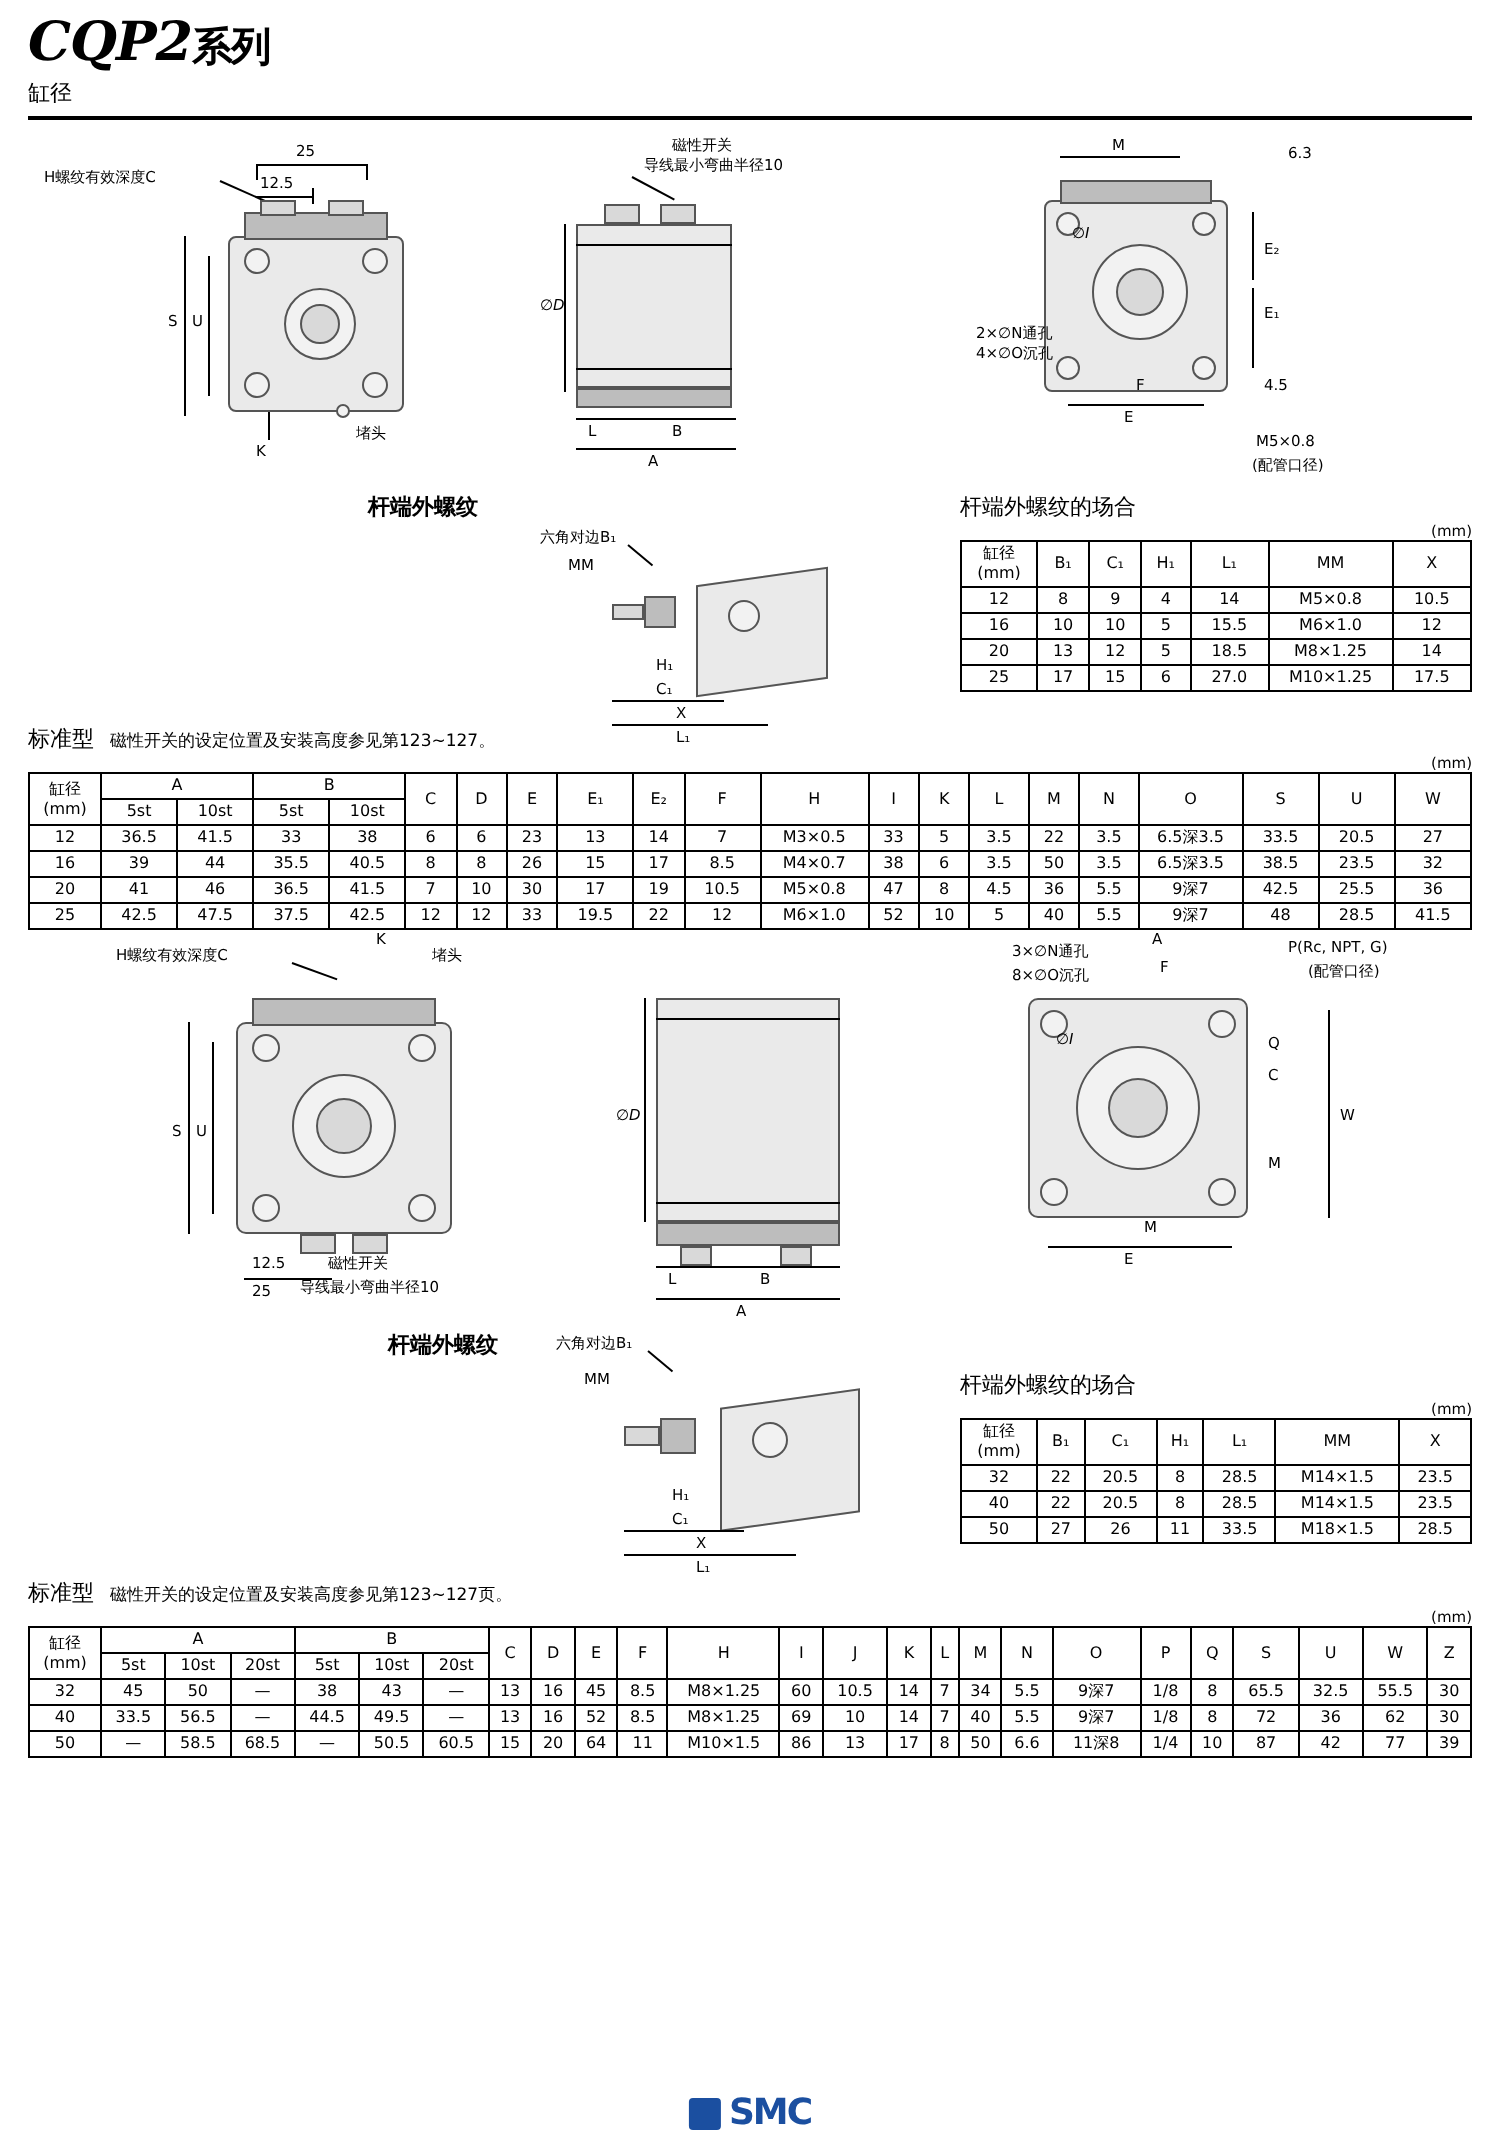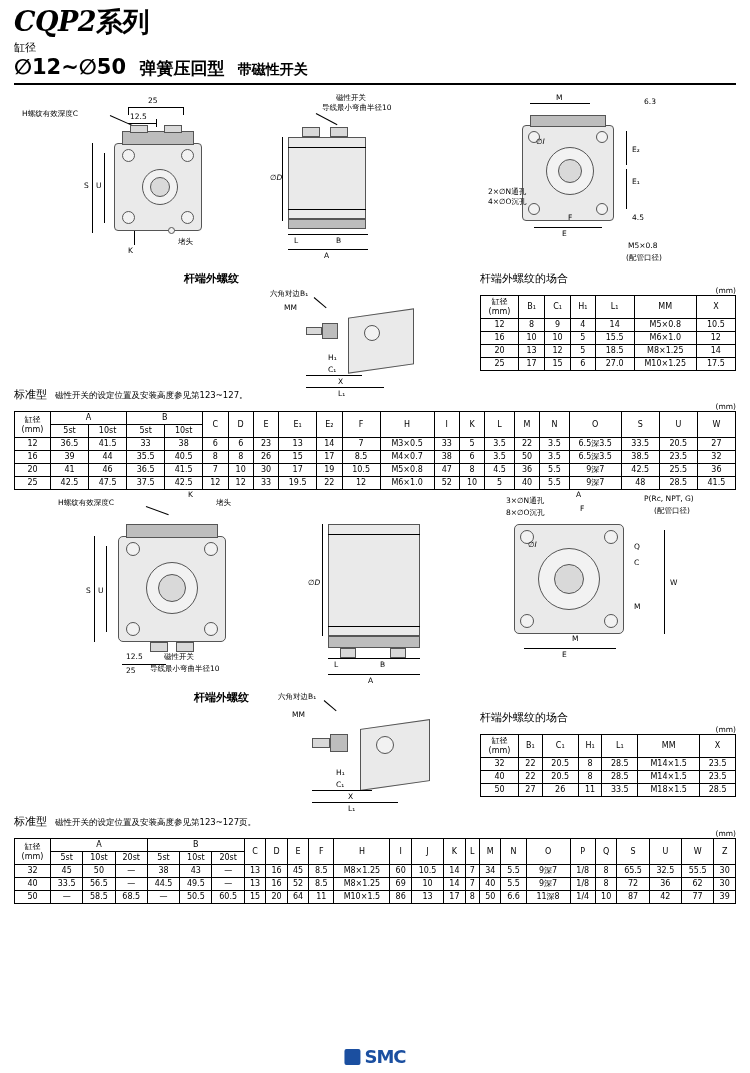--- a/index.html
+++ b/index.html
@@ -14,21 +14,21 @@
   }
   .page { position:relative; width:750px; height:1073px; padding:0 14px; }
 
   
   .title-main {
     font-family:"DejaVu Serif", serif;
     font-weight:bold; font-style:italic;
     font-size:27px; letter-spacing:-0.5px;
     line-height:1; padding-top:8px;
   }
-  .title-main .series { font-family:Liberation Serif, serif; font-style:normal; font-size:27px; }
+  .title-main .series { font-family:Liberation Serif, serif; font-style:normal; font-size:20px; }
   .title-sub { font-size:11px; margin-top:4px; }
   .title-big {
     font-size:21px; font-weight:bold; margin-top:1px; line-height:1.1;
   }
   .title-big .bore { font-size:21px; }
   .title-big .desc { font-size:17px; margin-left:6px; }
   .title-big .desc2 { font-size:14px; margin-left:6px; }
 
   .hr-main { border:0; border-top:2px solid #000; margin:4px 0 6px; }
 
@@ -79,25 +79,20 @@
 </style>
 </head>
 <body>
 
 <div class="page">
 
   <div class="title-main">
     <span>CQP2</span><span class="series">系列</span>
   </div>
   <div class="title-sub">缸径</div>
-  <div class="title-big">
-    <span class="bore it">∅</span><span class="bore">12</span><span class="bore it">~∅</span><span class="bore">50</span>
-    <span class="desc">弹簧压回型</span>
-    <span class="desc2">带磁性开关</span>
-  </div>
   <hr class="hr-main">
 
 
   <div class="drawing-band" style="height:180px;">
 
     <div class="fig" style="left:4px; top:0; width:230px; height:180px;">
 
       <div class="dim" style="left:110px; top:16px; width:55px;"></div>
       <div class="dimv" style="left:110px; top:16px; height:8px;"></div>
       <div class="dimv" style="left:165px; top:16px; height:8px;"></div>

